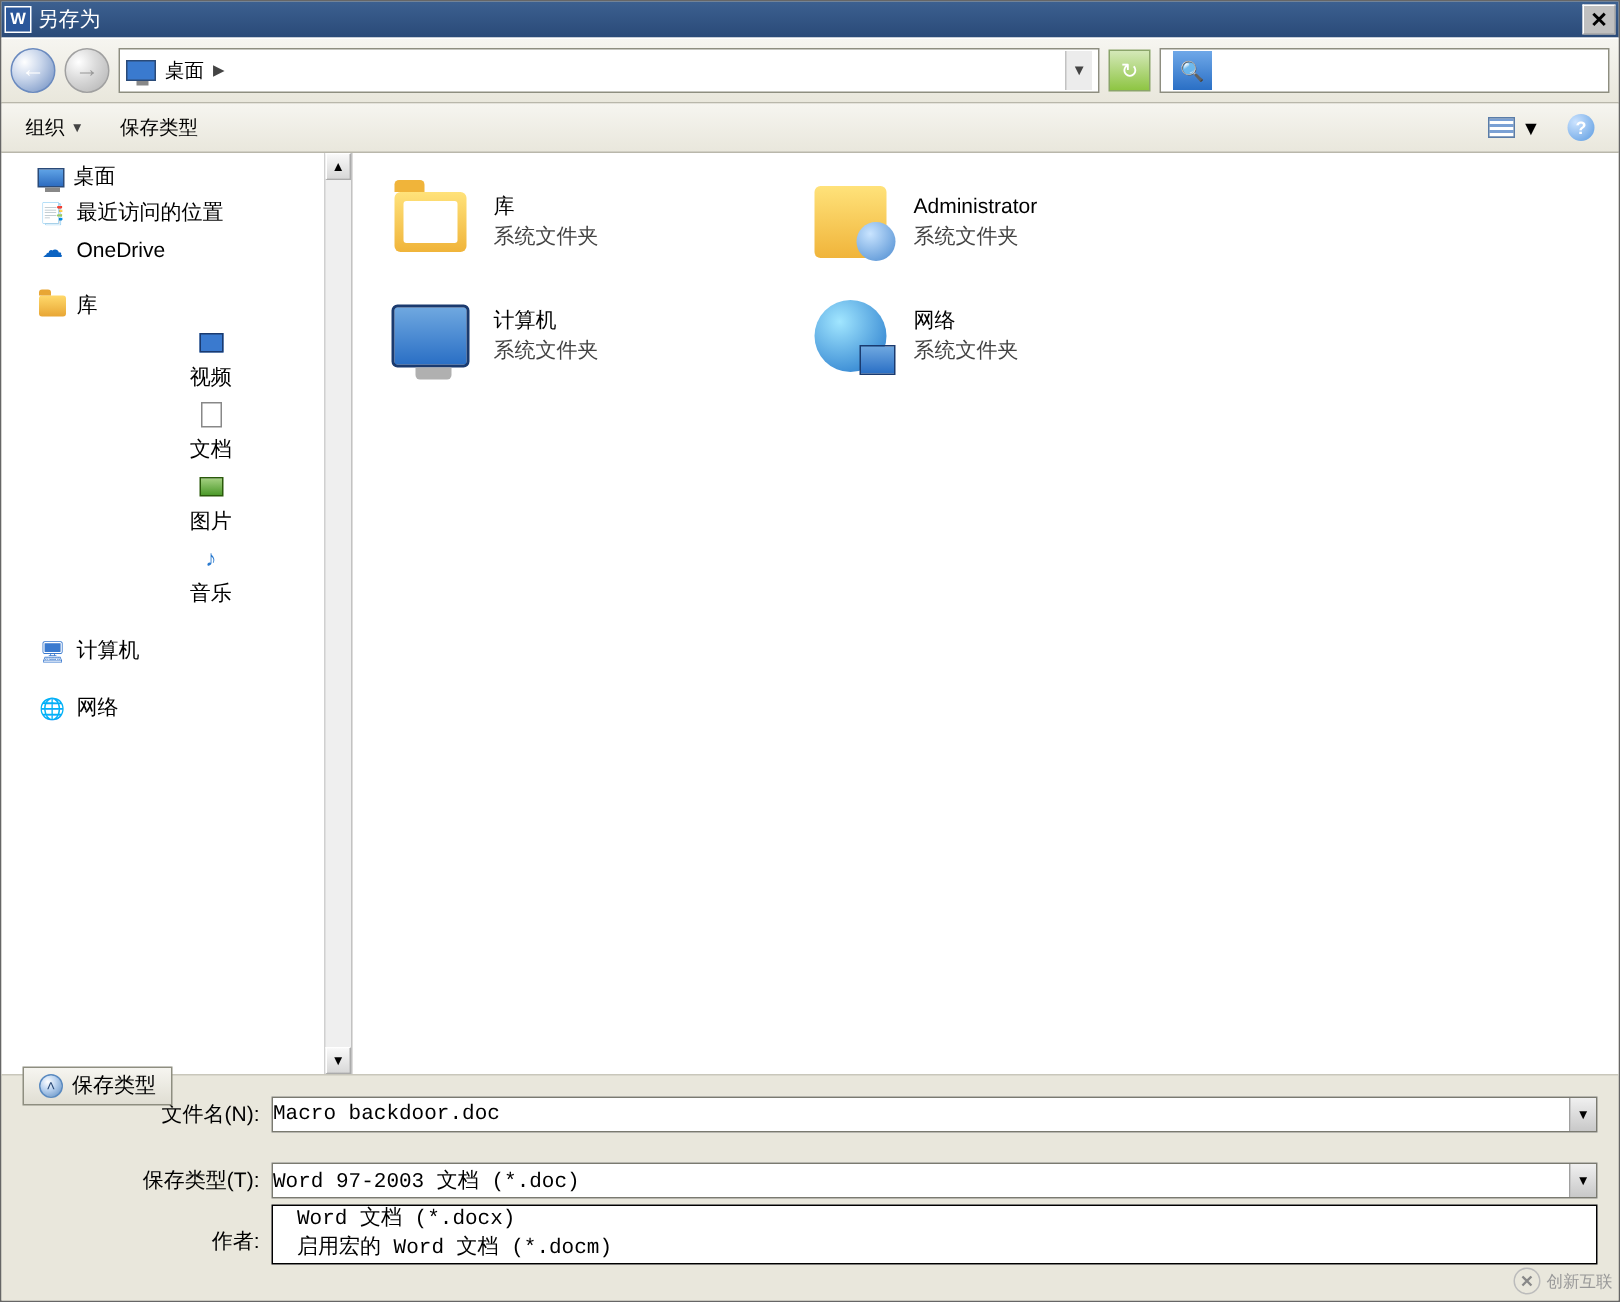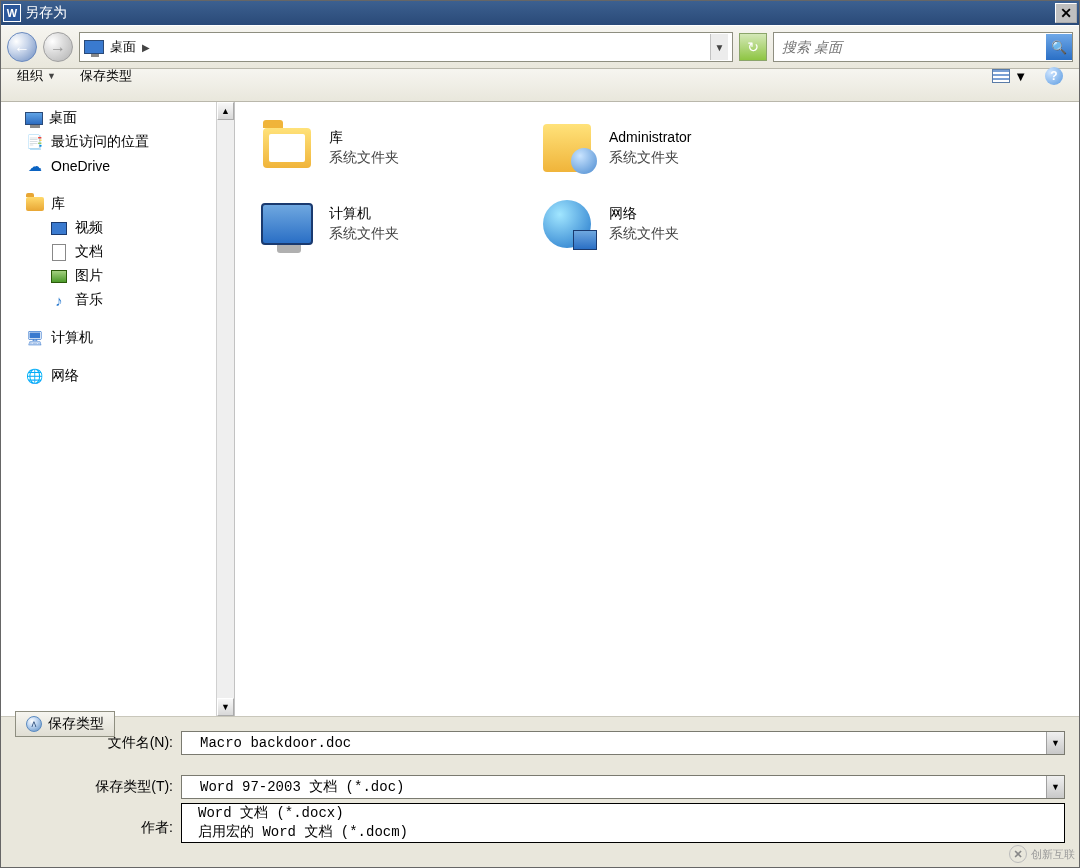--- a/index.html
+++ b/index.html
@@ -144,21 +144,21 @@
   display: inline-flex;
   align-items: center;
   justify-content: center;
   color: #fff;
 }
 .toolbar {
   height: 24px;
   background: linear-gradient(#f6f5f0, #e9e7dc);
   border-bottom: 1px solid #b9b7ab;
   display: flex;
-  align-items: flex-end;
+  align-items: center;
   padding: 16px 16px;
   gap: 24px;
 }
 .toolbar .tbtn {
   display: inline-flex;
   align-items: center;
   gap: 4px;
 }
 .toolbar .tbtn .tri {
   font-size: 9px;
@@ -220,21 +220,21 @@
 .sb-scroll .track { flex: 1; }
 .tree { padding: 4px 2px; font-size: 14px; }
 .tree .node {
   display: flex;
   align-items: center;
   gap: 6px;
   padding: 3px 0 3px 22px;
   white-space: nowrap;
 }
 .tree .node.lvl0 { padding-left: 22px; }
-.tree .node.lvl1 { padding-left: 46px; }
+.tree .node.lvl1 { padding-left: 46px; flex-direction: column; }
 .tree .group-gap { height: 14px; }
 .ic {
   width: 20px; height: 18px;
   display: inline-flex;
   align-items: center;
   justify-content: center;
   font-size: 14px;
 }
 .ic-desktop { background: linear-gradient(#5fa3e6,#2d6cc0); border:1px solid #2a4a78; width:18px; height:13px; position:relative;}
 .ic-desktop::after{content:"";position:absolute;bottom:-4px;left:4px;width:10px;height:3px;background:#888;}
@@ -319,21 +319,21 @@
   flex: 1;
   position: relative;
 }
 .finput {
   width: 100%;
   height: 24px;
   border: 1px solid #7a7a70;
   background: #fff;
   font-family: "Courier New", monospace;
   font-size: 14px;
-  padding: 2px 22px 2px 18px;
+  padding: 2px 22px 2px 0;
 }
 .fcombo-arr {
   position: absolute;
   right: 1px; top: 1px;
   width: 18px; height: 22px;
   background: linear-gradient(#f0f0f0, #c8c8c8);
   border-left: 1px solid #a0a0a0;
   display: flex; align-items: center; justify-content: center;
   font-size: 9px;
 }
@@ -403,21 +403,20 @@
     <span class="round-btn">←</span>
     <span class="round-btn disabled">→</span>
     <div class="addrbar">
       <span class="mon-icon"></span>
       <span>桌面</span>
       <span style="font-size:10px;color:#444">▶</span>
       <span class="drop">▼</span>
     </div>
     <span class="refresh">↻</span>
     <div class="searchbox">
-      <input placeholder="搜索 桌面" style="">
       <span class="sbtn">🔍</span>
     </div>
   </div>
 
   <div class="toolbar">
     <span class="tbtn">
       <span>组织</span>
       <span class="tri">▼</span>
     </span>
     <span class="tbtn">

